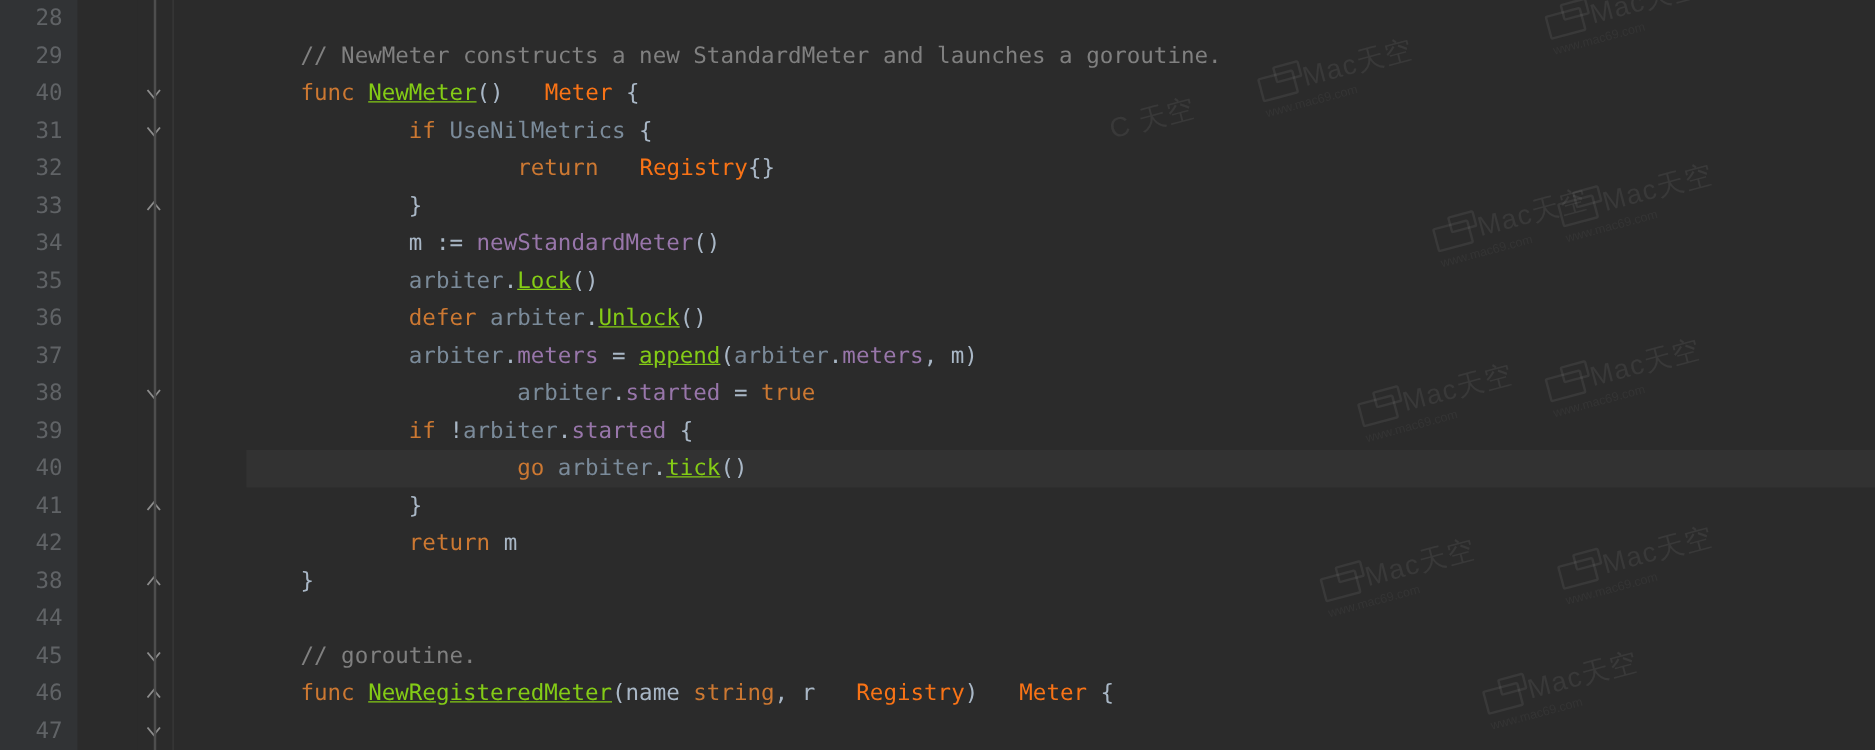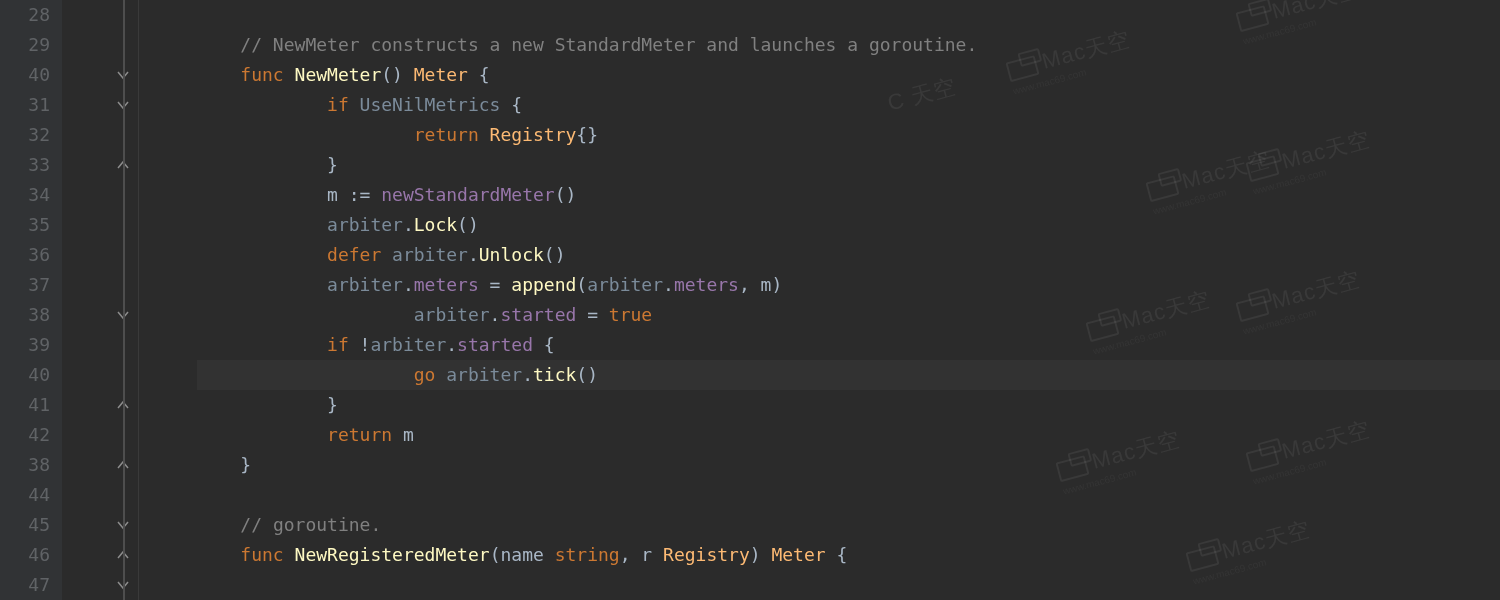--- a/index.html
+++ b/index.html
@@ -68,22 +68,22 @@
     height: 30px;
     line-height: 30px;
     white-space: pre;
   }
   .code .row.hl {
     background: #323232;
   }
   
   .c-comment { color: #808080; }
   .c-kw { color: #cc7832; font-weight: 400; }
-  .c-func { color: #fef9c3; }
-  .c-type { color: #fdba74; }
+  .c-func { color: #84cc16; text-decoration: underline; }
+  .c-type { color: #f97316; margin-left: 22px; }
   .c-ident { color: #a9b7c6; }
   .c-punc { color: #a9b7c6; }
   .c-method { color: #9876aa; }
   .c-op { color: #a9b7c6; }
   .c-pale { color: #7b8b9a; }
   .underline-green { text-decoration-color: #629755; text-decoration-style: wavy; text-underline-offset: 3px; }
   
   .wm {
     position: absolute;
     color: rgba(200,200,200,0.09);

